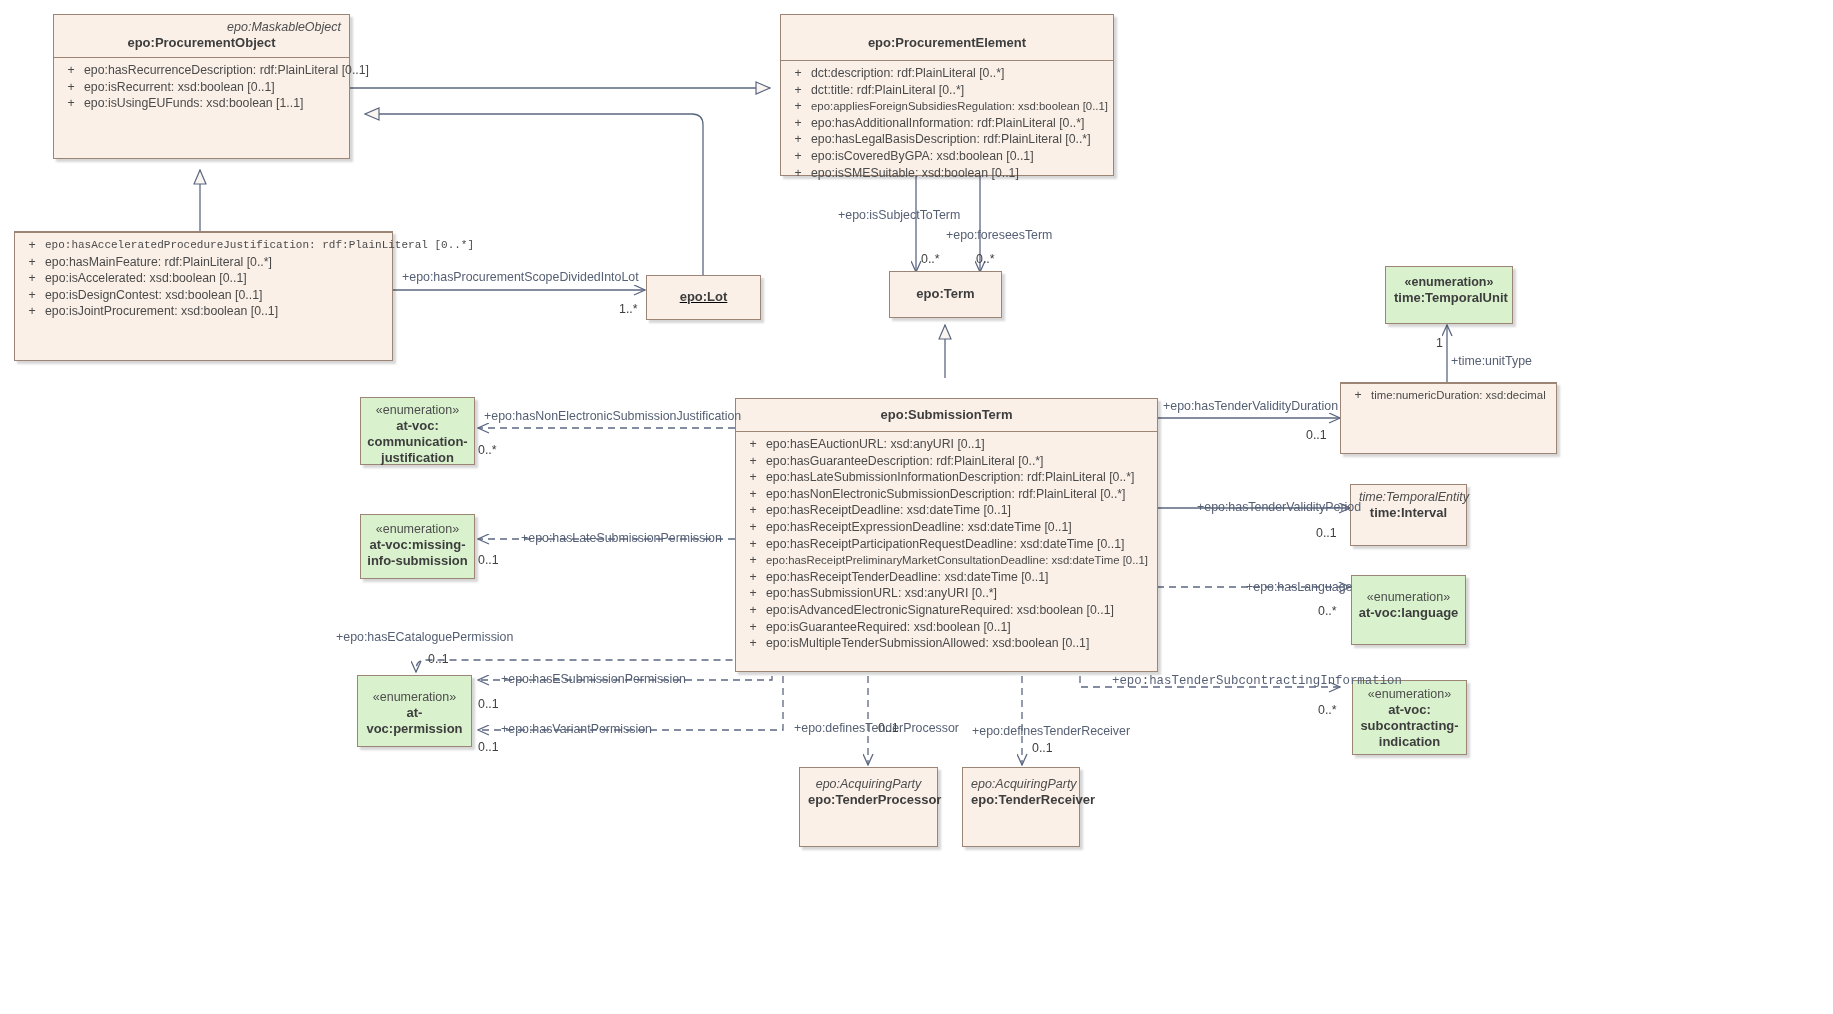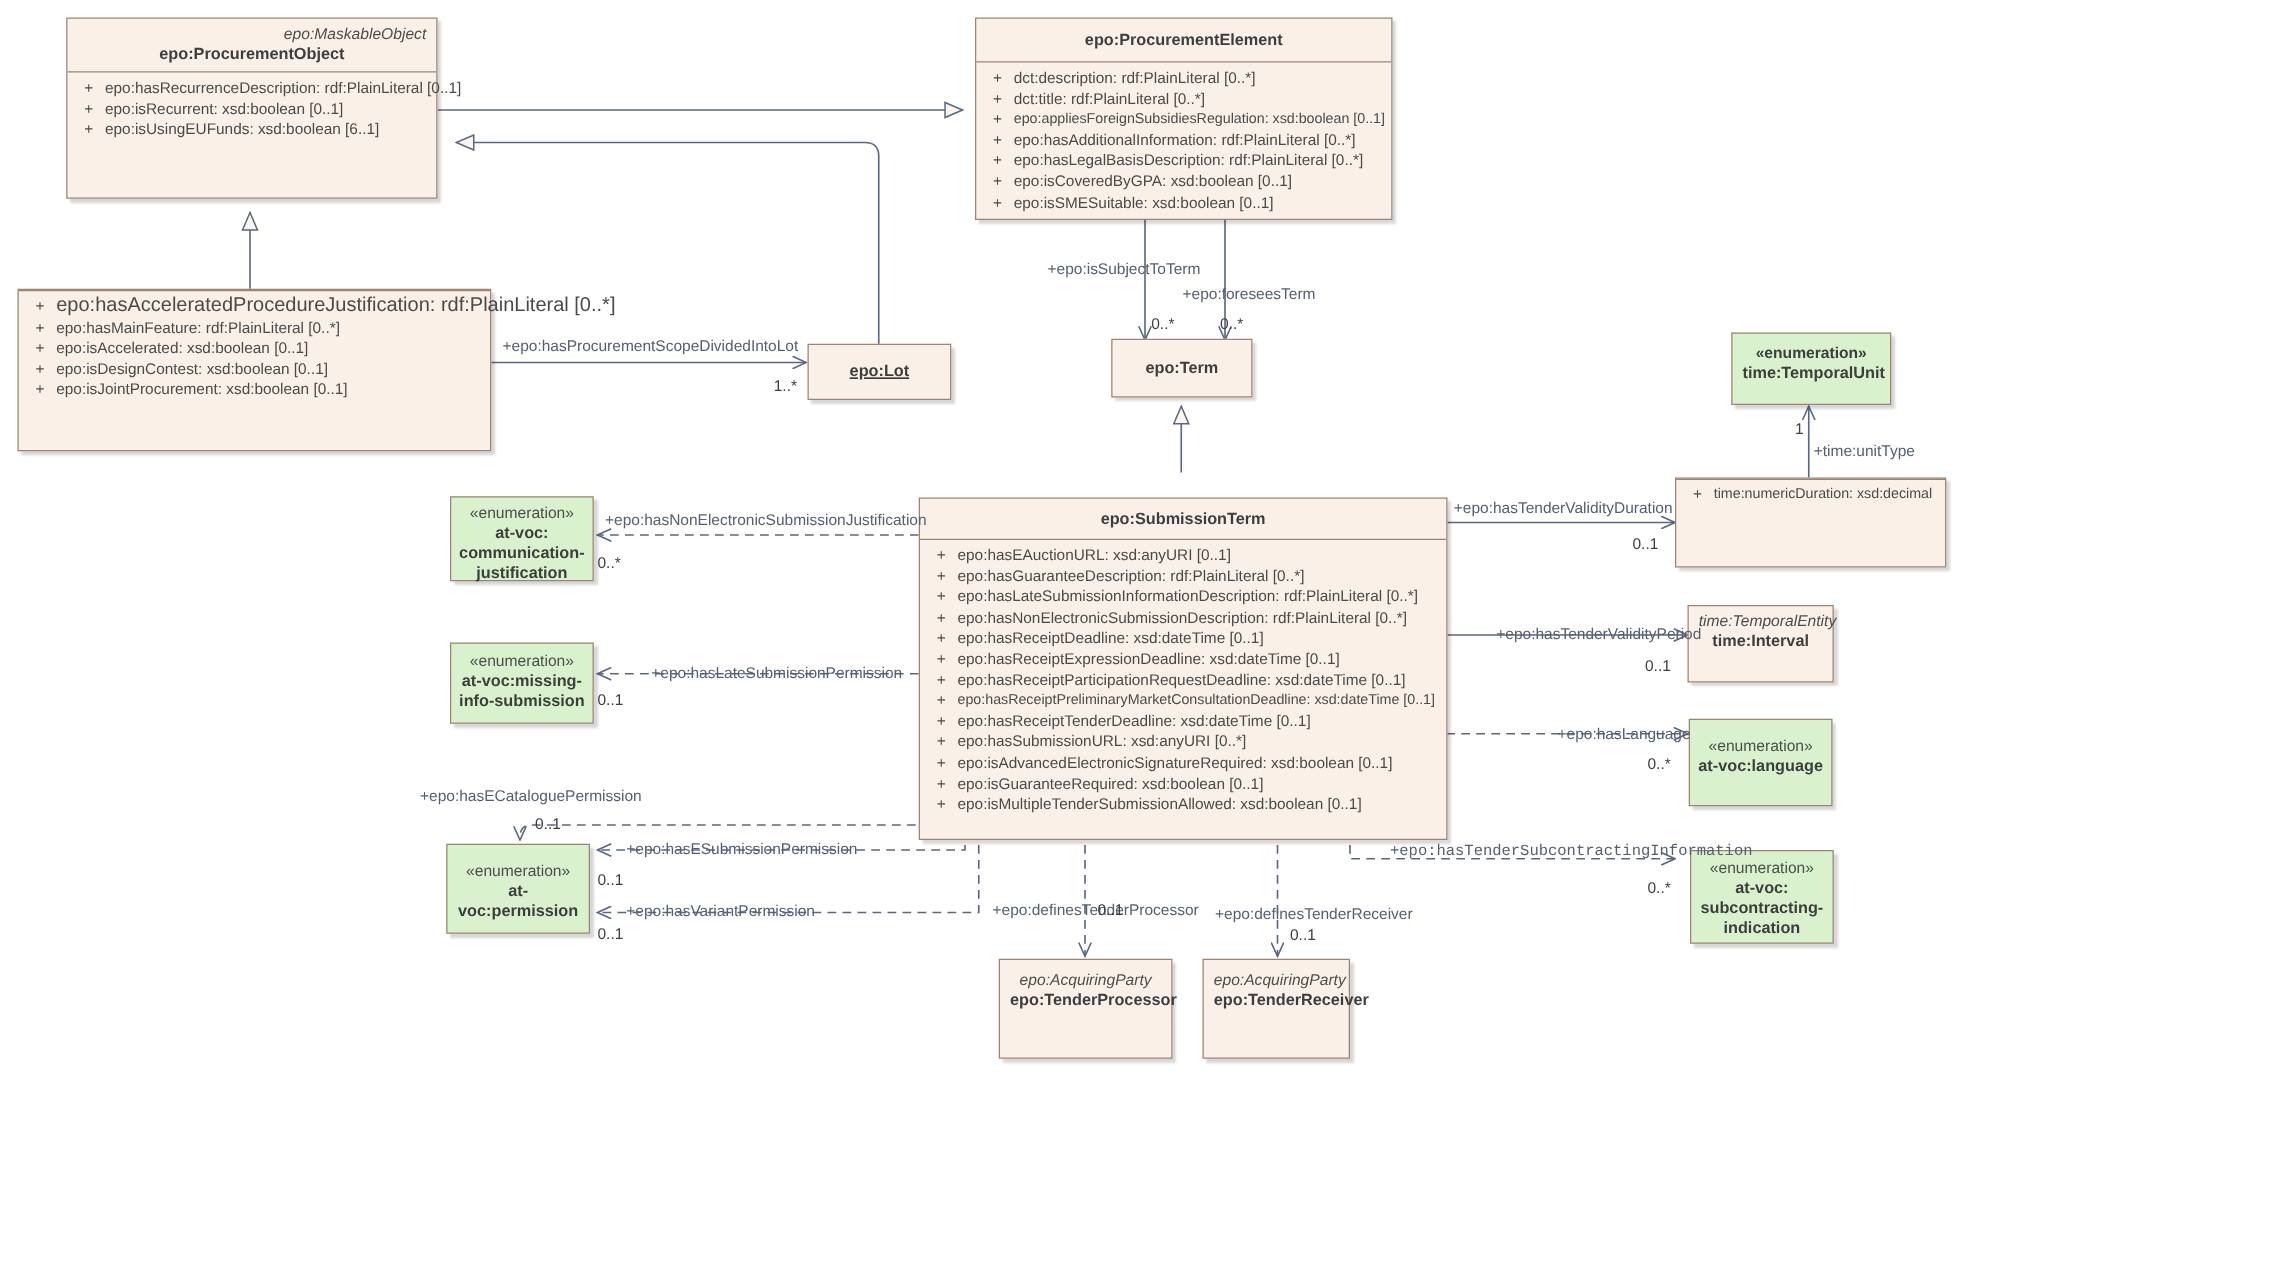--- a/index.html
+++ b/index.html
@@ -117,27 +117,27 @@
       <div class="attr">
         <span class="vis">+</span>
         <span class="txt">epo:hasRecurrenceDescription: rdf:PlainLiteral [0..1]</span>
         </div>
       <div class="attr">
         <span class="vis">+</span>
         <span class="txt">epo:isRecurrent: xsd:boolean [0..1]</span>
         </div>
       <div class="attr">
         <span class="vis">+</span>
-        <span class="txt">epo:isUsingEUFunds: xsd:boolean [6..1]</span>
+        <span class="txt">epo:isUsingEUFunds: xsd:boolean [1..1]</span>
         </div>
     </div>
   </div>
 
   <div class="cls" style="left:780px;top:14px;width:334px;height:162px;">
-    <div class="hdr" style="padding-top:9px;padding-bottom:9px;">
+    <div class="hdr" style="padding-top:20px;padding-bottom:9px;">
       <span class="cname">epo:ProcurementElement</span>
     </div>
     <div class="sep"></div>
     <div class="attrs">
       <div class="attr">
         <span class="vis">+</span>
         <span class="txt">dct:description: rdf:PlainLiteral [0..*]</span>
         </div>
       <div class="attr">
         <span class="vis">+</span>
@@ -164,21 +164,21 @@
         <span class="txt">epo:isSMESuitable: xsd:boolean [0..1]</span>
         </div>
     </div>
   </div>
 
   <div class="cls" style="left:14px;top:231px;width:379px;height:130px;">
     <div class="sep"></div>
     <div class="attrs">
       <div class="attr">
         <span class="vis">+</span>
-        <span class="txt" style="font-size:16px;">epo:hasAcceleratedProcedureJustification: rdf:PlainLiteral [0..*]</span>
+        <span class="txt" style="font-size:11px;font-family:Liberation Mono, monospace;">epo:hasAcceleratedProcedureJustification: rdf:PlainLiteral [0..*]</span>
         </div>
       <div class="attr">
         <span class="vis">+</span>
         <span class="txt">epo:hasMainFeature: rdf:PlainLiteral [0..*]</span>
         </div>
       <div class="attr">
         <span class="vis">+</span>
         <span class="txt">epo:isAccelerated: xsd:boolean [0..1]</span>
         </div>
       <div class="attr">

